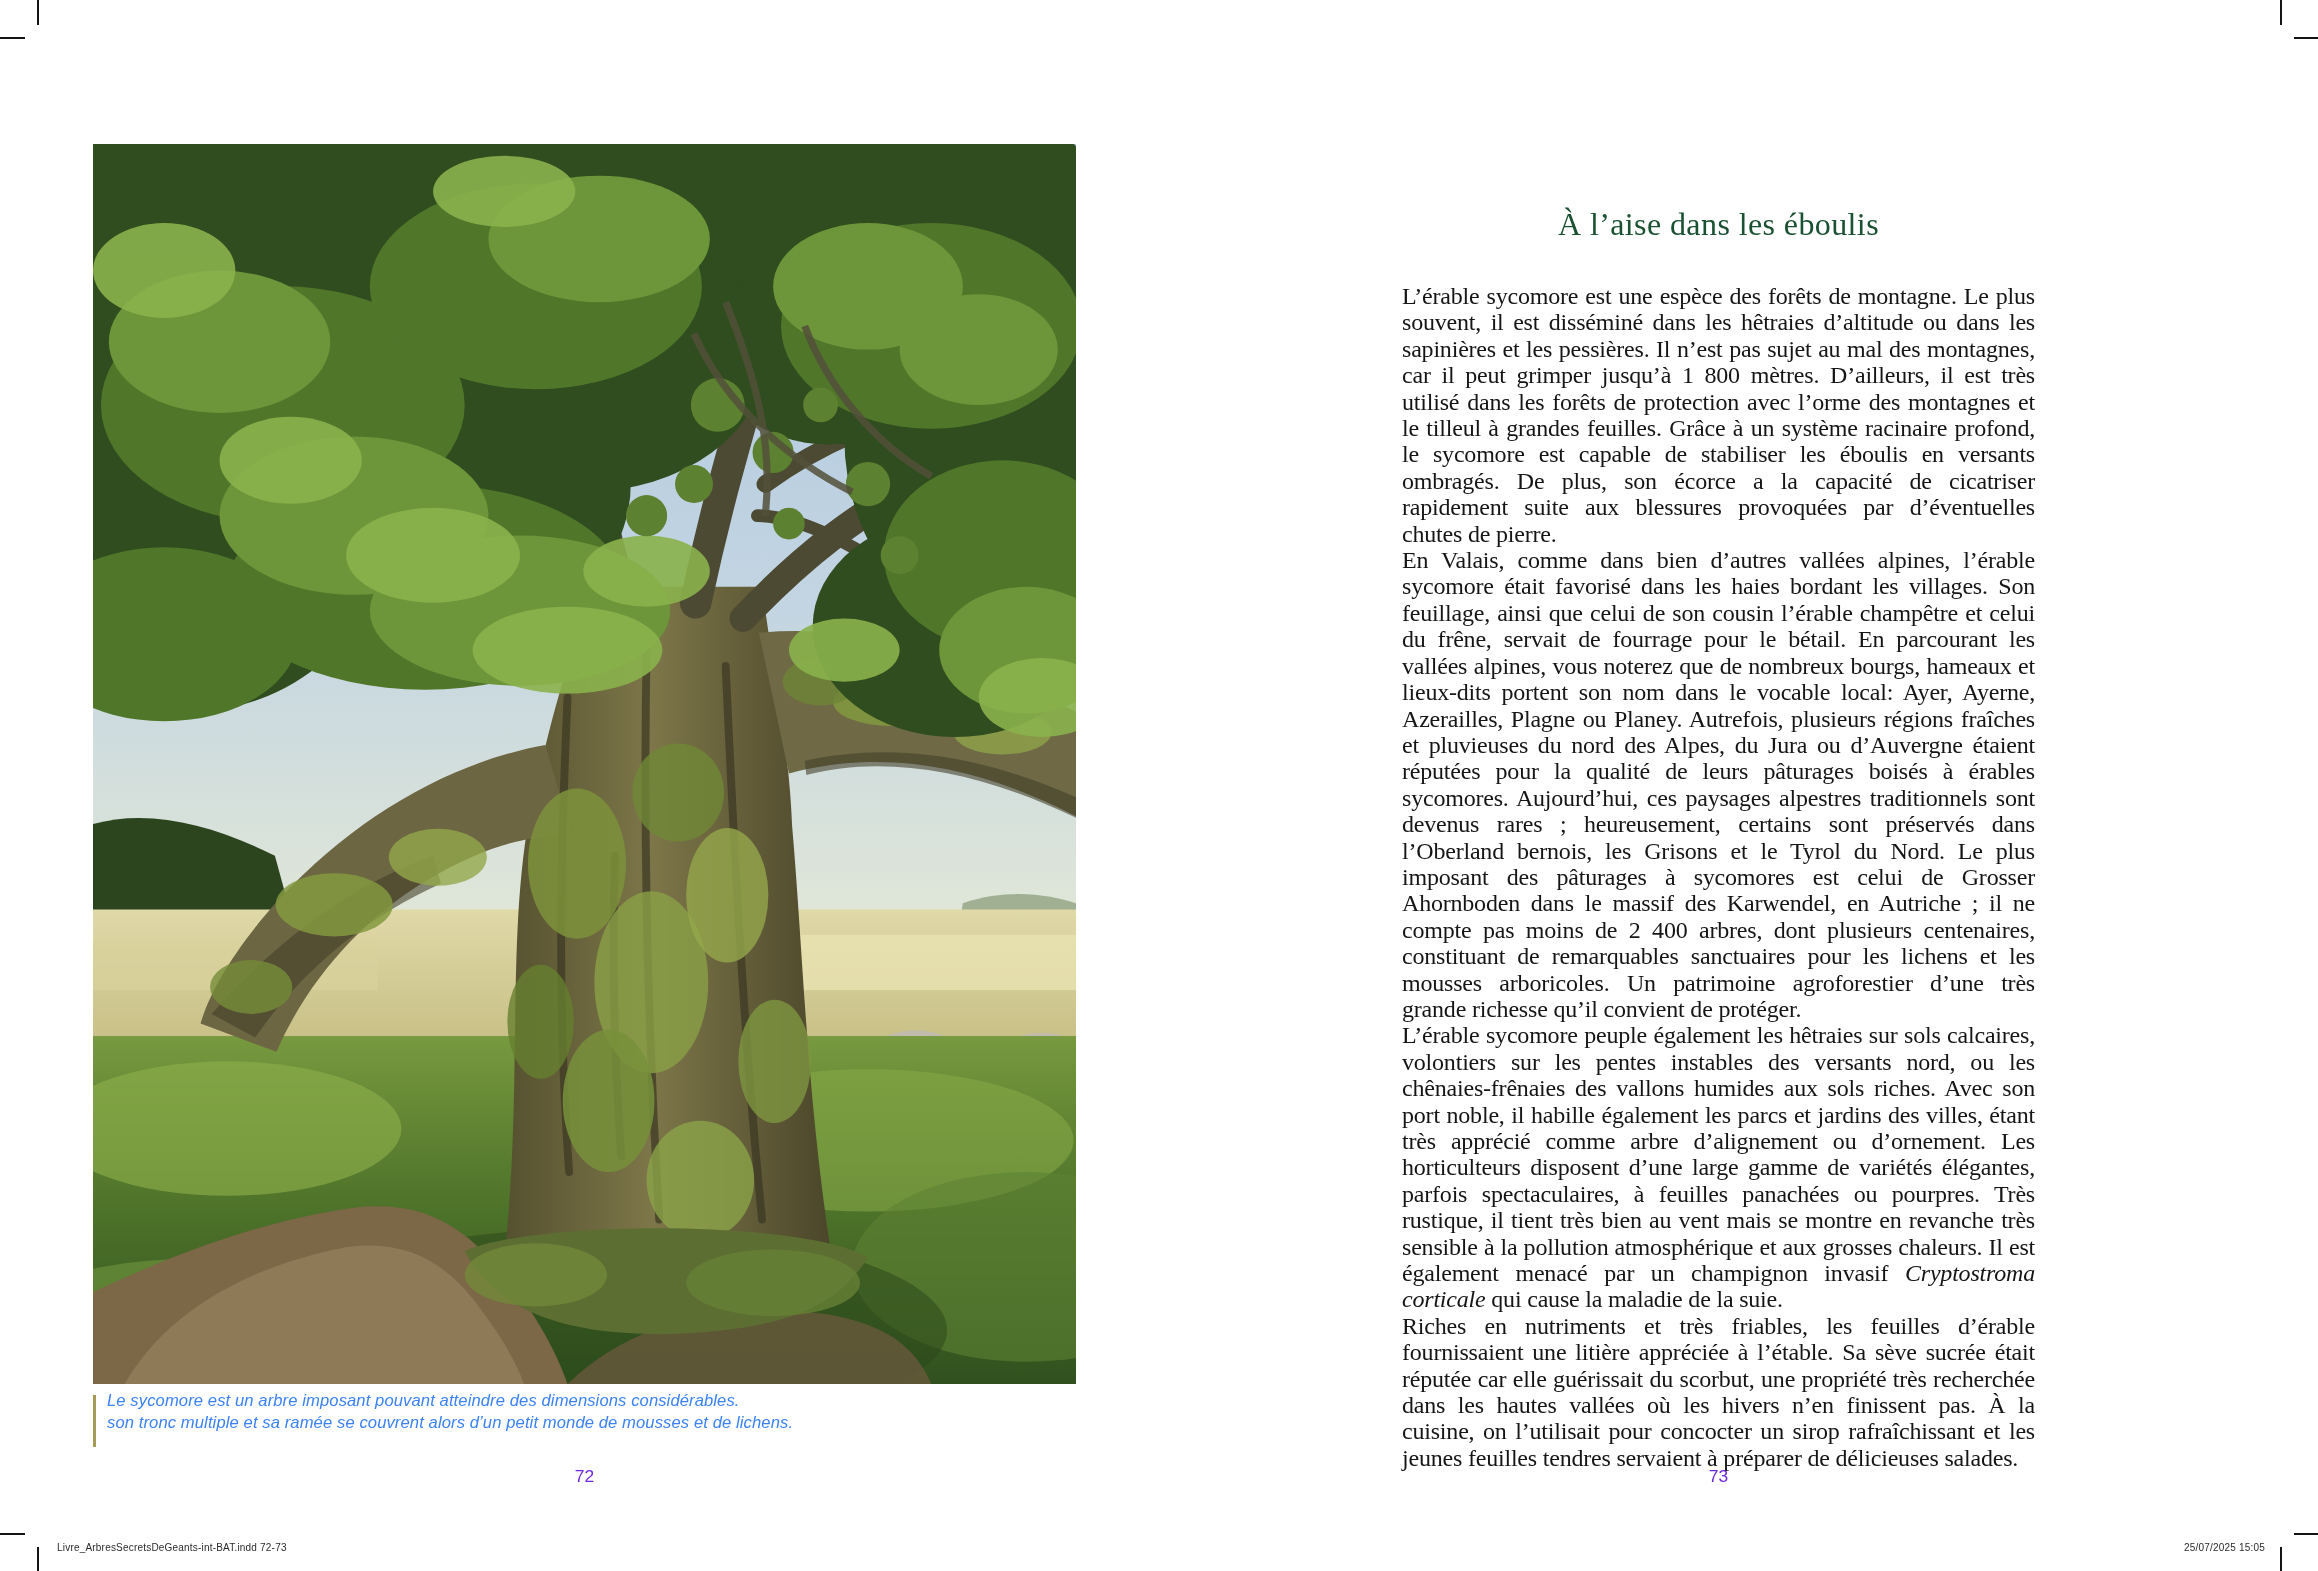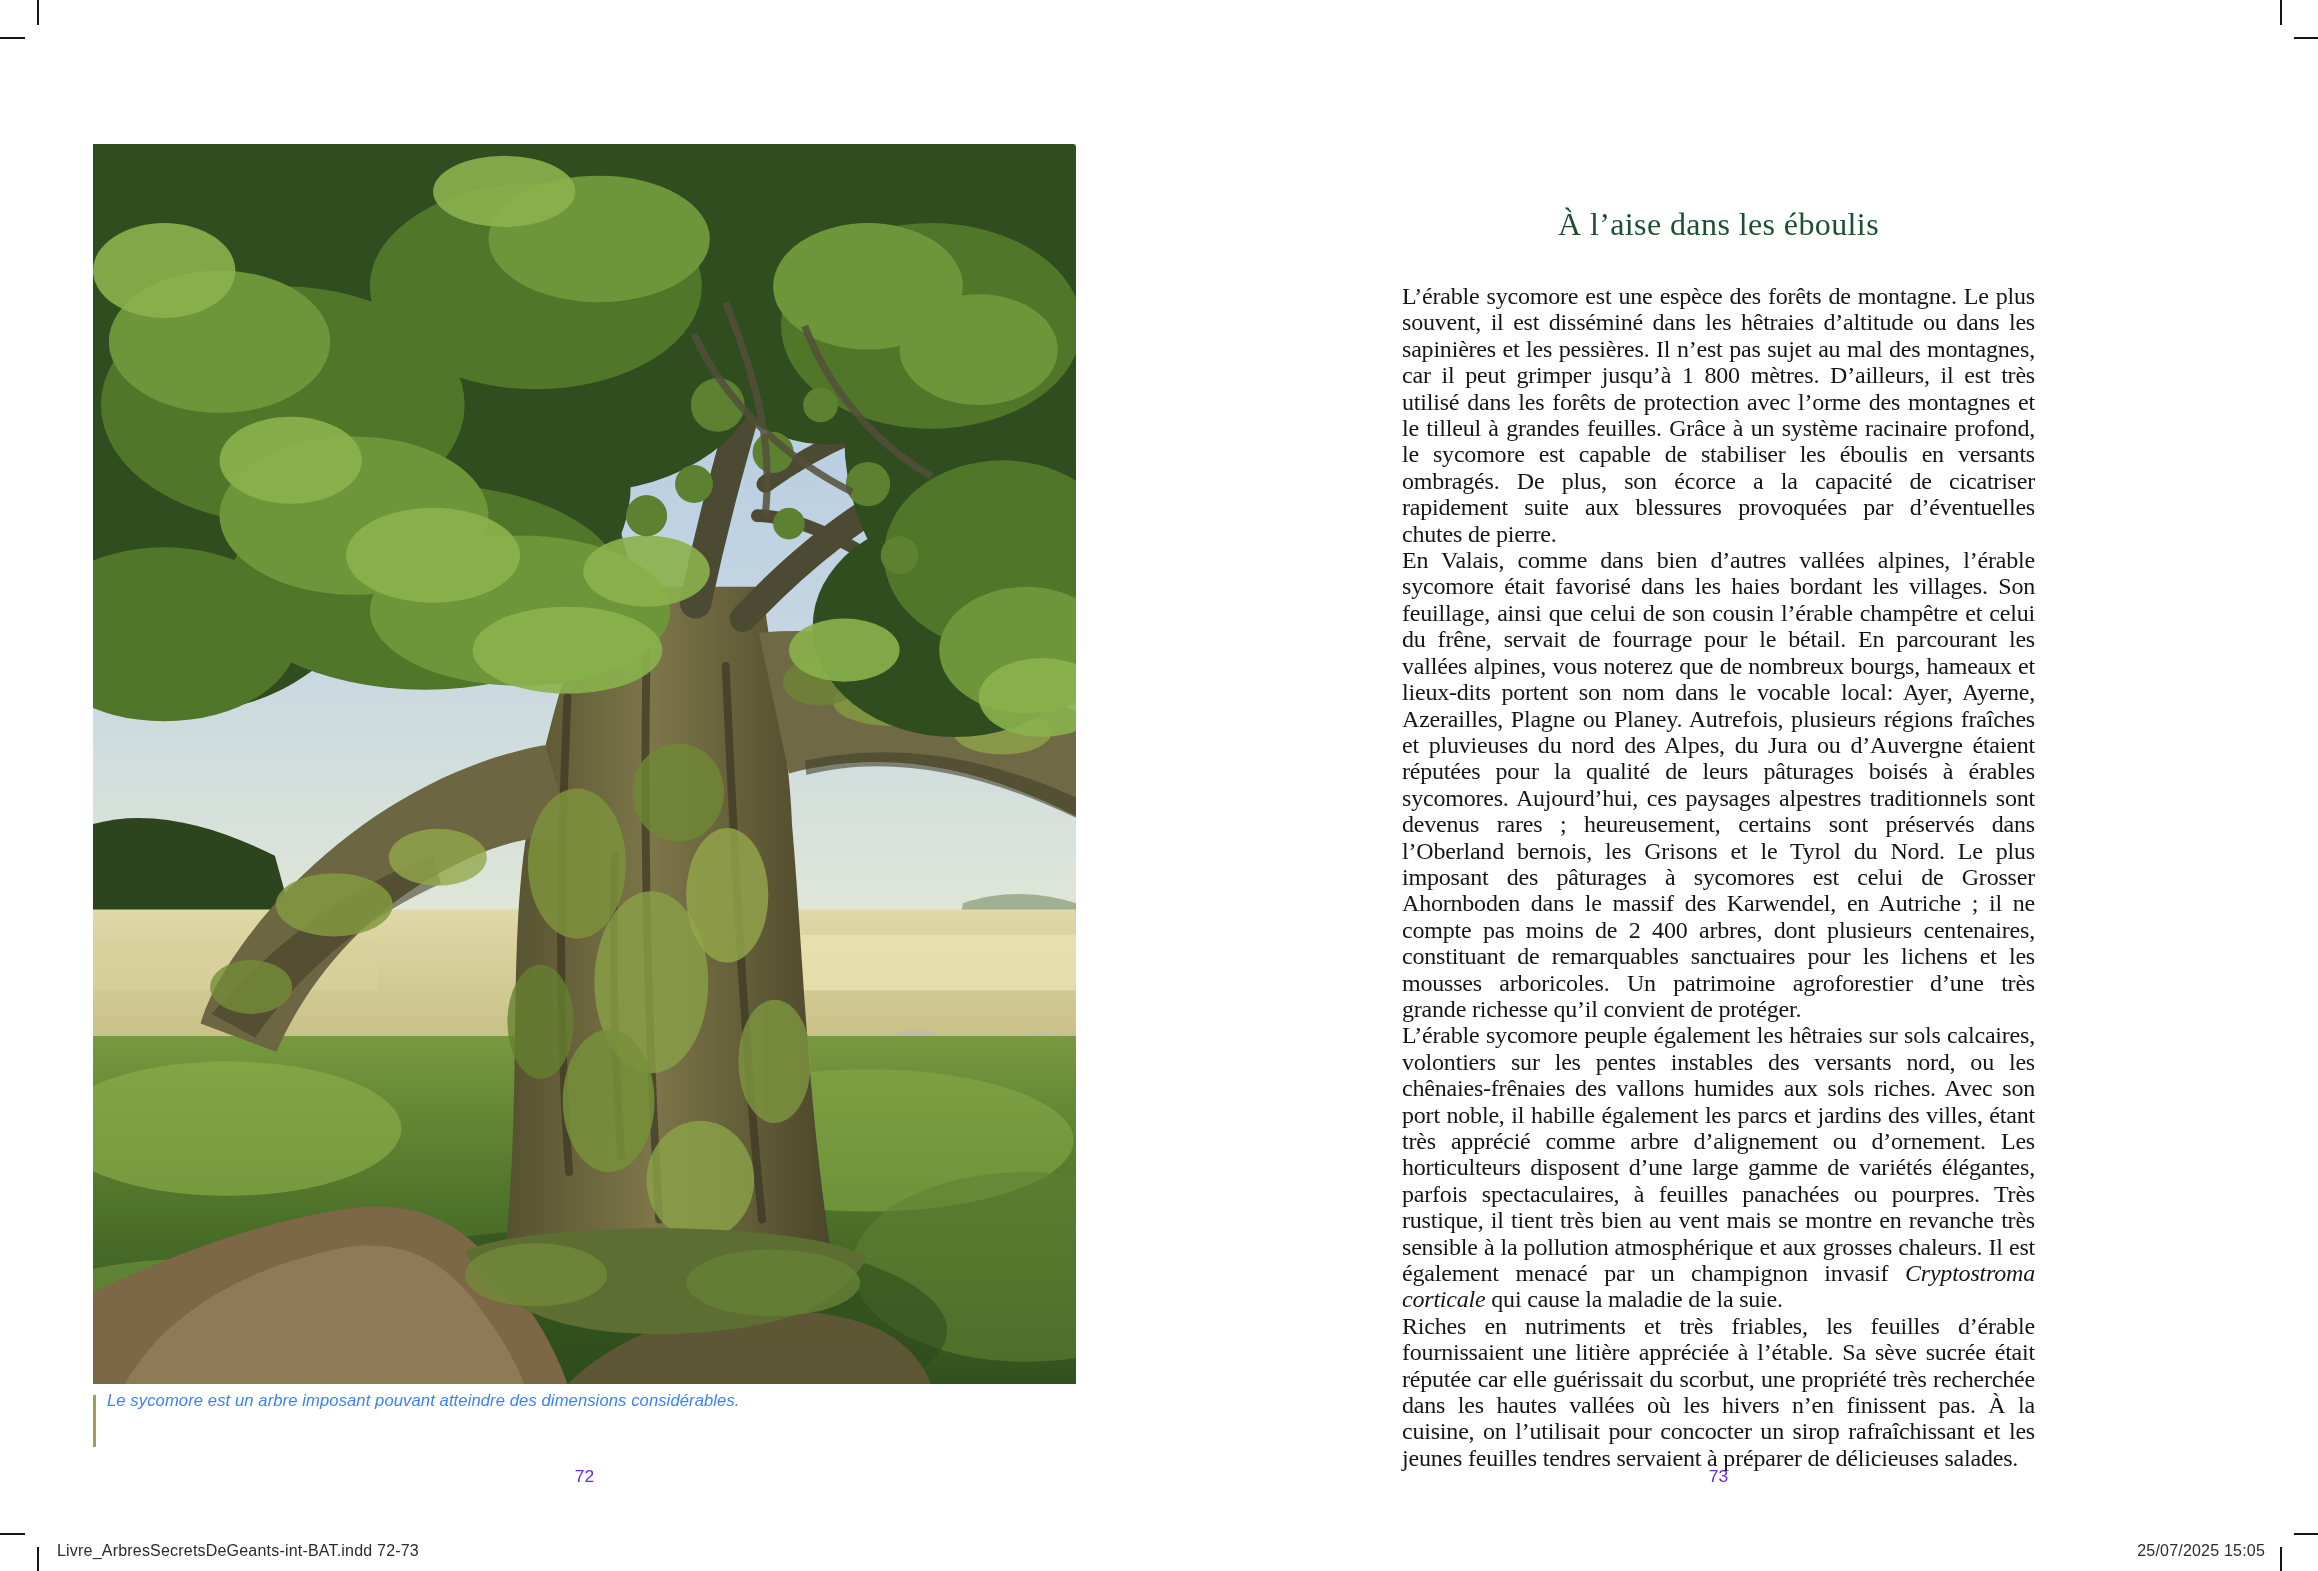--- a/index.html
+++ b/index.html
@@ -32,21 +32,21 @@
   #heading-1{margin-bottom:36px;}
   #heading-2{margin-top:40px;margin-bottom:33px;}
   .body-par{
     margin:0;text-align:justify;text-justify:inter-word;
     font-size:24px;line-height:26.4px;letter-spacing:-0.2px;
   }
   .body-par .latin{font-style:italic;}
   
   .slug{
     position:absolute;top:1542px;font-family:"Liberation Sans", sans-serif;
-    font-size:16px;color:#2b2b2b;letter-spacing:0.2px;
+    font-size:10px;color:#2b2b2b;letter-spacing:0.2px;
   }
   #slug-file{left:57px;}
   #slug-date{left:1949px;width:316px;text-align:right;}
 </style>
 </head>
 <body>
 
 <div id="spread" style="background: rgb(255, 255, 255);">
 
   <div class="crop" style="left:37px;top:0;width:1.6px;height:24.5px;"></div>
@@ -220,20 +220,21 @@
           <path d="M800,200 C840,300 860,380 850,470"></path>
           <path d="M760,240 C800,330 880,400 960,440"></path>
           <path d="M900,230 C930,310 990,380 1060,420"></path>
         </g>
       </svg>
     </div>
 
     <div id="caption-bar" style="background: rgb(165, 155, 88);"></div>
     <div id="caption">
       <div>Le sycomore est un arbre imposant pouvant atteindre des dimensions considérables.</div>
+      <div>son tronc multiple et sa ramée se couvrent alors d’un petit monde de mousses et de lichens.</div>
     </div>
 
     <div id="pagenum-left" class="pagenum">72</div>
   </div>
 
   <div>
     <div id="column">
 
       <h2 id="heading-1" class="green-heading" style="color: rgb(26, 81, 50);">
         <span style="display:block">À l’aise dans les éboulis</span>

